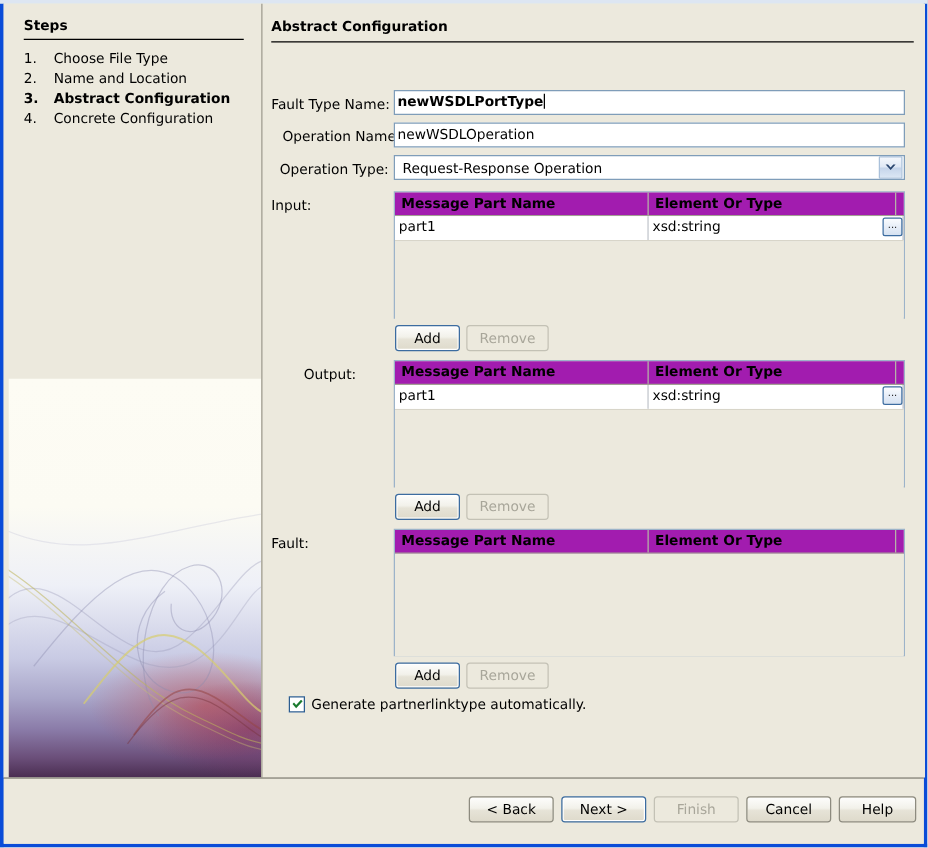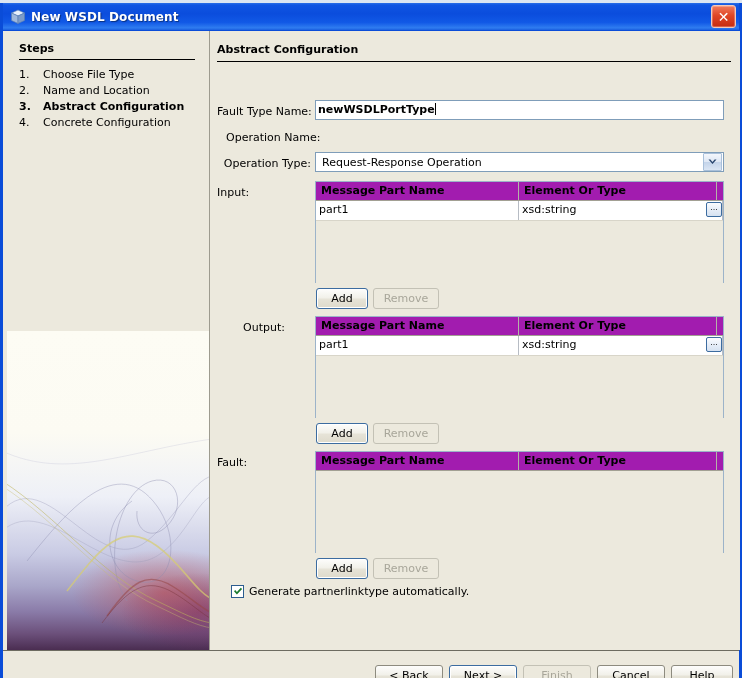--- a/index.html
+++ b/index.html
@@ -335,29 +335,20 @@
     background: #ece9dd;
   }
 </style>
 </head>
 <body>
 
 <div id="root">
 
   <div class="window">
 
-    <div class="titlebar">
-      <svg class="title-icon" viewBox="0 0 16 16">
-        <polygon points="8,1 14.5,4 8,7 1.5,4" fill="#e8f0fb" stroke="#5a7fb5" stroke-width="0.7"></polygon>
-        <polygon points="1.5,4 8,7 8,14.5 1.5,11.5" fill="#9fb8dc" stroke="#5a7fb5" stroke-width="0.7"></polygon>
-        <polygon points="14.5,4 8,7 8,14.5 14.5,11.5" fill="#7d9bc8" stroke="#5a7fb5" stroke-width="0.7"></polygon>
-      </svg>
-      <div class="title-text">New WSDL Document</div>
-      <div class="titlebar-close">✕</div>
-    </div>
 
     <div class="body">
 
       <div class="steps-pane">
         <div class="steps-title">Steps</div>
         <div class="steps-rule"></div>
         <div class="steps-list">
           <div class="step-row">
             <span class="step-num">1.</span>
             <span>Choose File Type</span>
@@ -396,20 +387,21 @@
 
       <div class="content-pane">
 
         <div class="section-title">Abstract Configuration</div>
         <div class="section-rule"></div>
 
         <div class="field-label" style="left:7px; top:74px; width:94px;">Fault Type Name:</div>
         <div class="text-input" style="left:105px; top:69px; width:409px;font-weight:bold;"><span>newWSDLPortType</span><span class="caret"></span></div>
 
         <div class="field-label" style="left:16px; top:100px; width:94px;">Operation Name:</div>
+        <div class="text-input" style="left:105px; top:95px; width:409px;"><span>newWSDLOperation</span></div>
 
         <div class="field-label" style="left:7px; top:126px; width:94px;">Operation Type:</div>
         <div class="combo" style="left:105px; top:121px; width:409px;">
           <span class="combo-value">Request-Response Operation</span>
           <span class="combo-arrow">
             <svg width="9" height="6" viewBox="0 0 9 6">
                 <path d="M0.5,0.5 L4.5,5 L8.5,0.5 L6.6,0.5 L4.5,2.9 L2.4,0.5 Z" fill="#29456e"></path>
               </svg>
           </span>
         </div>

